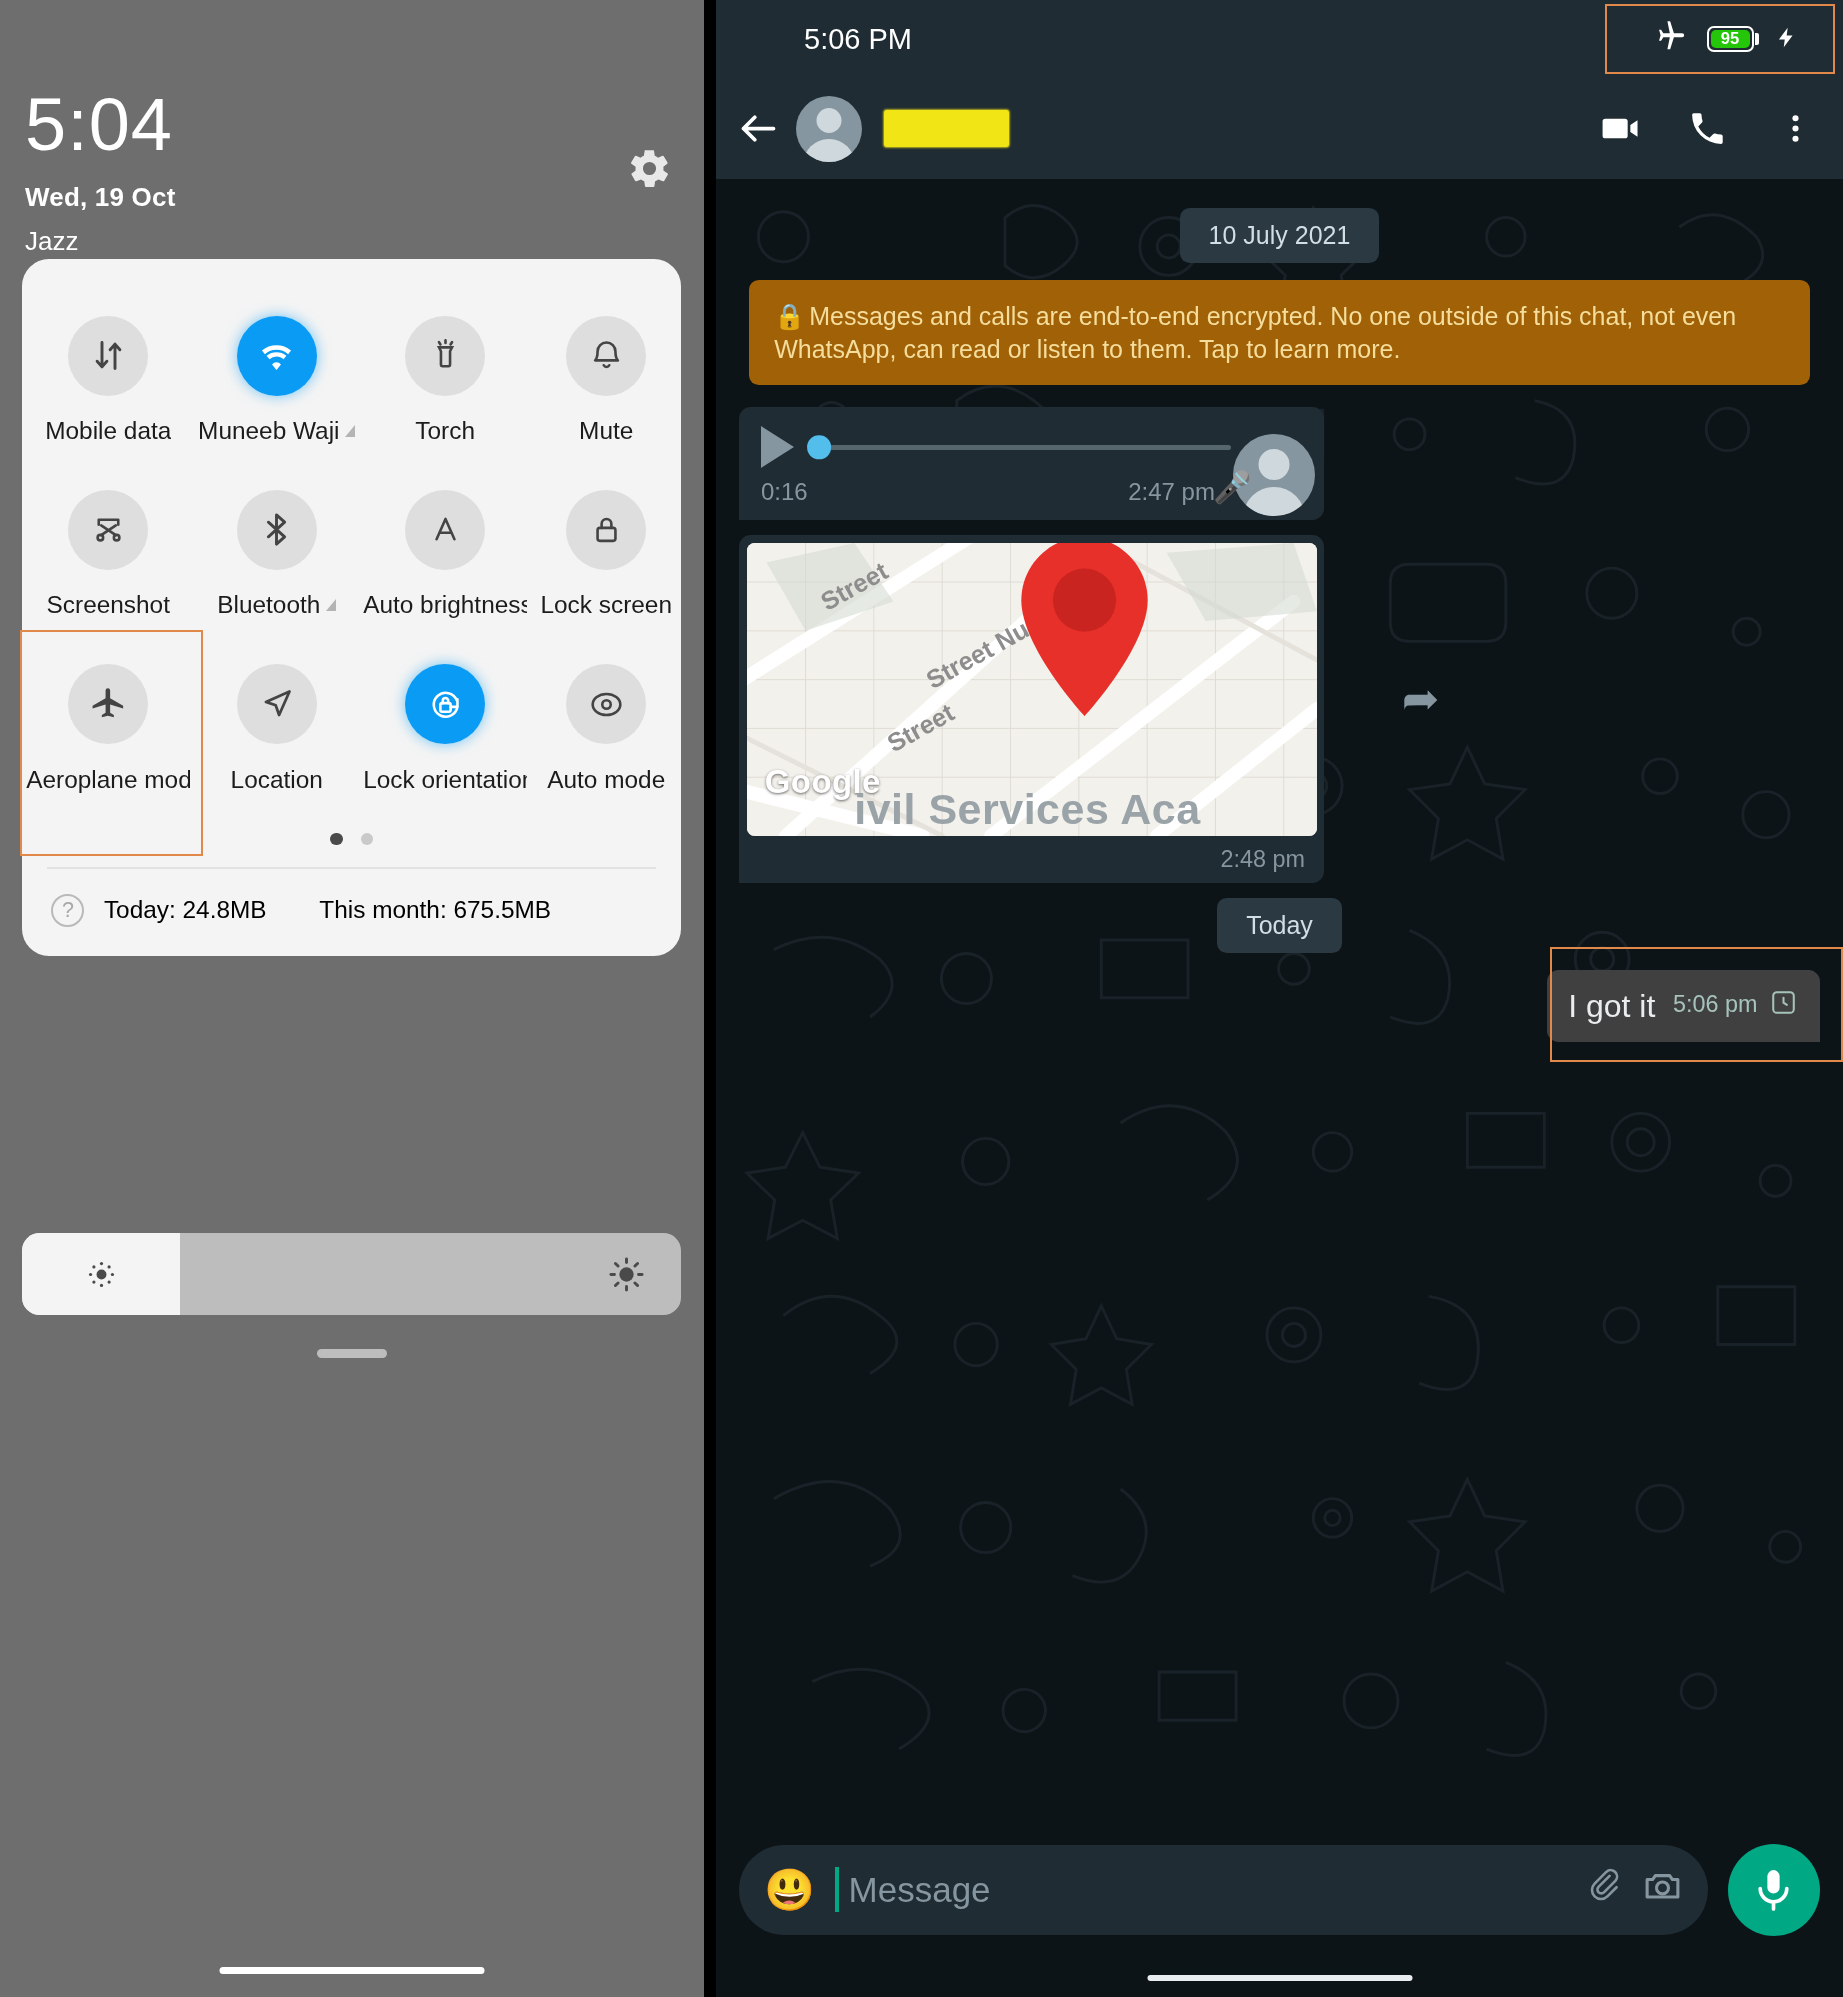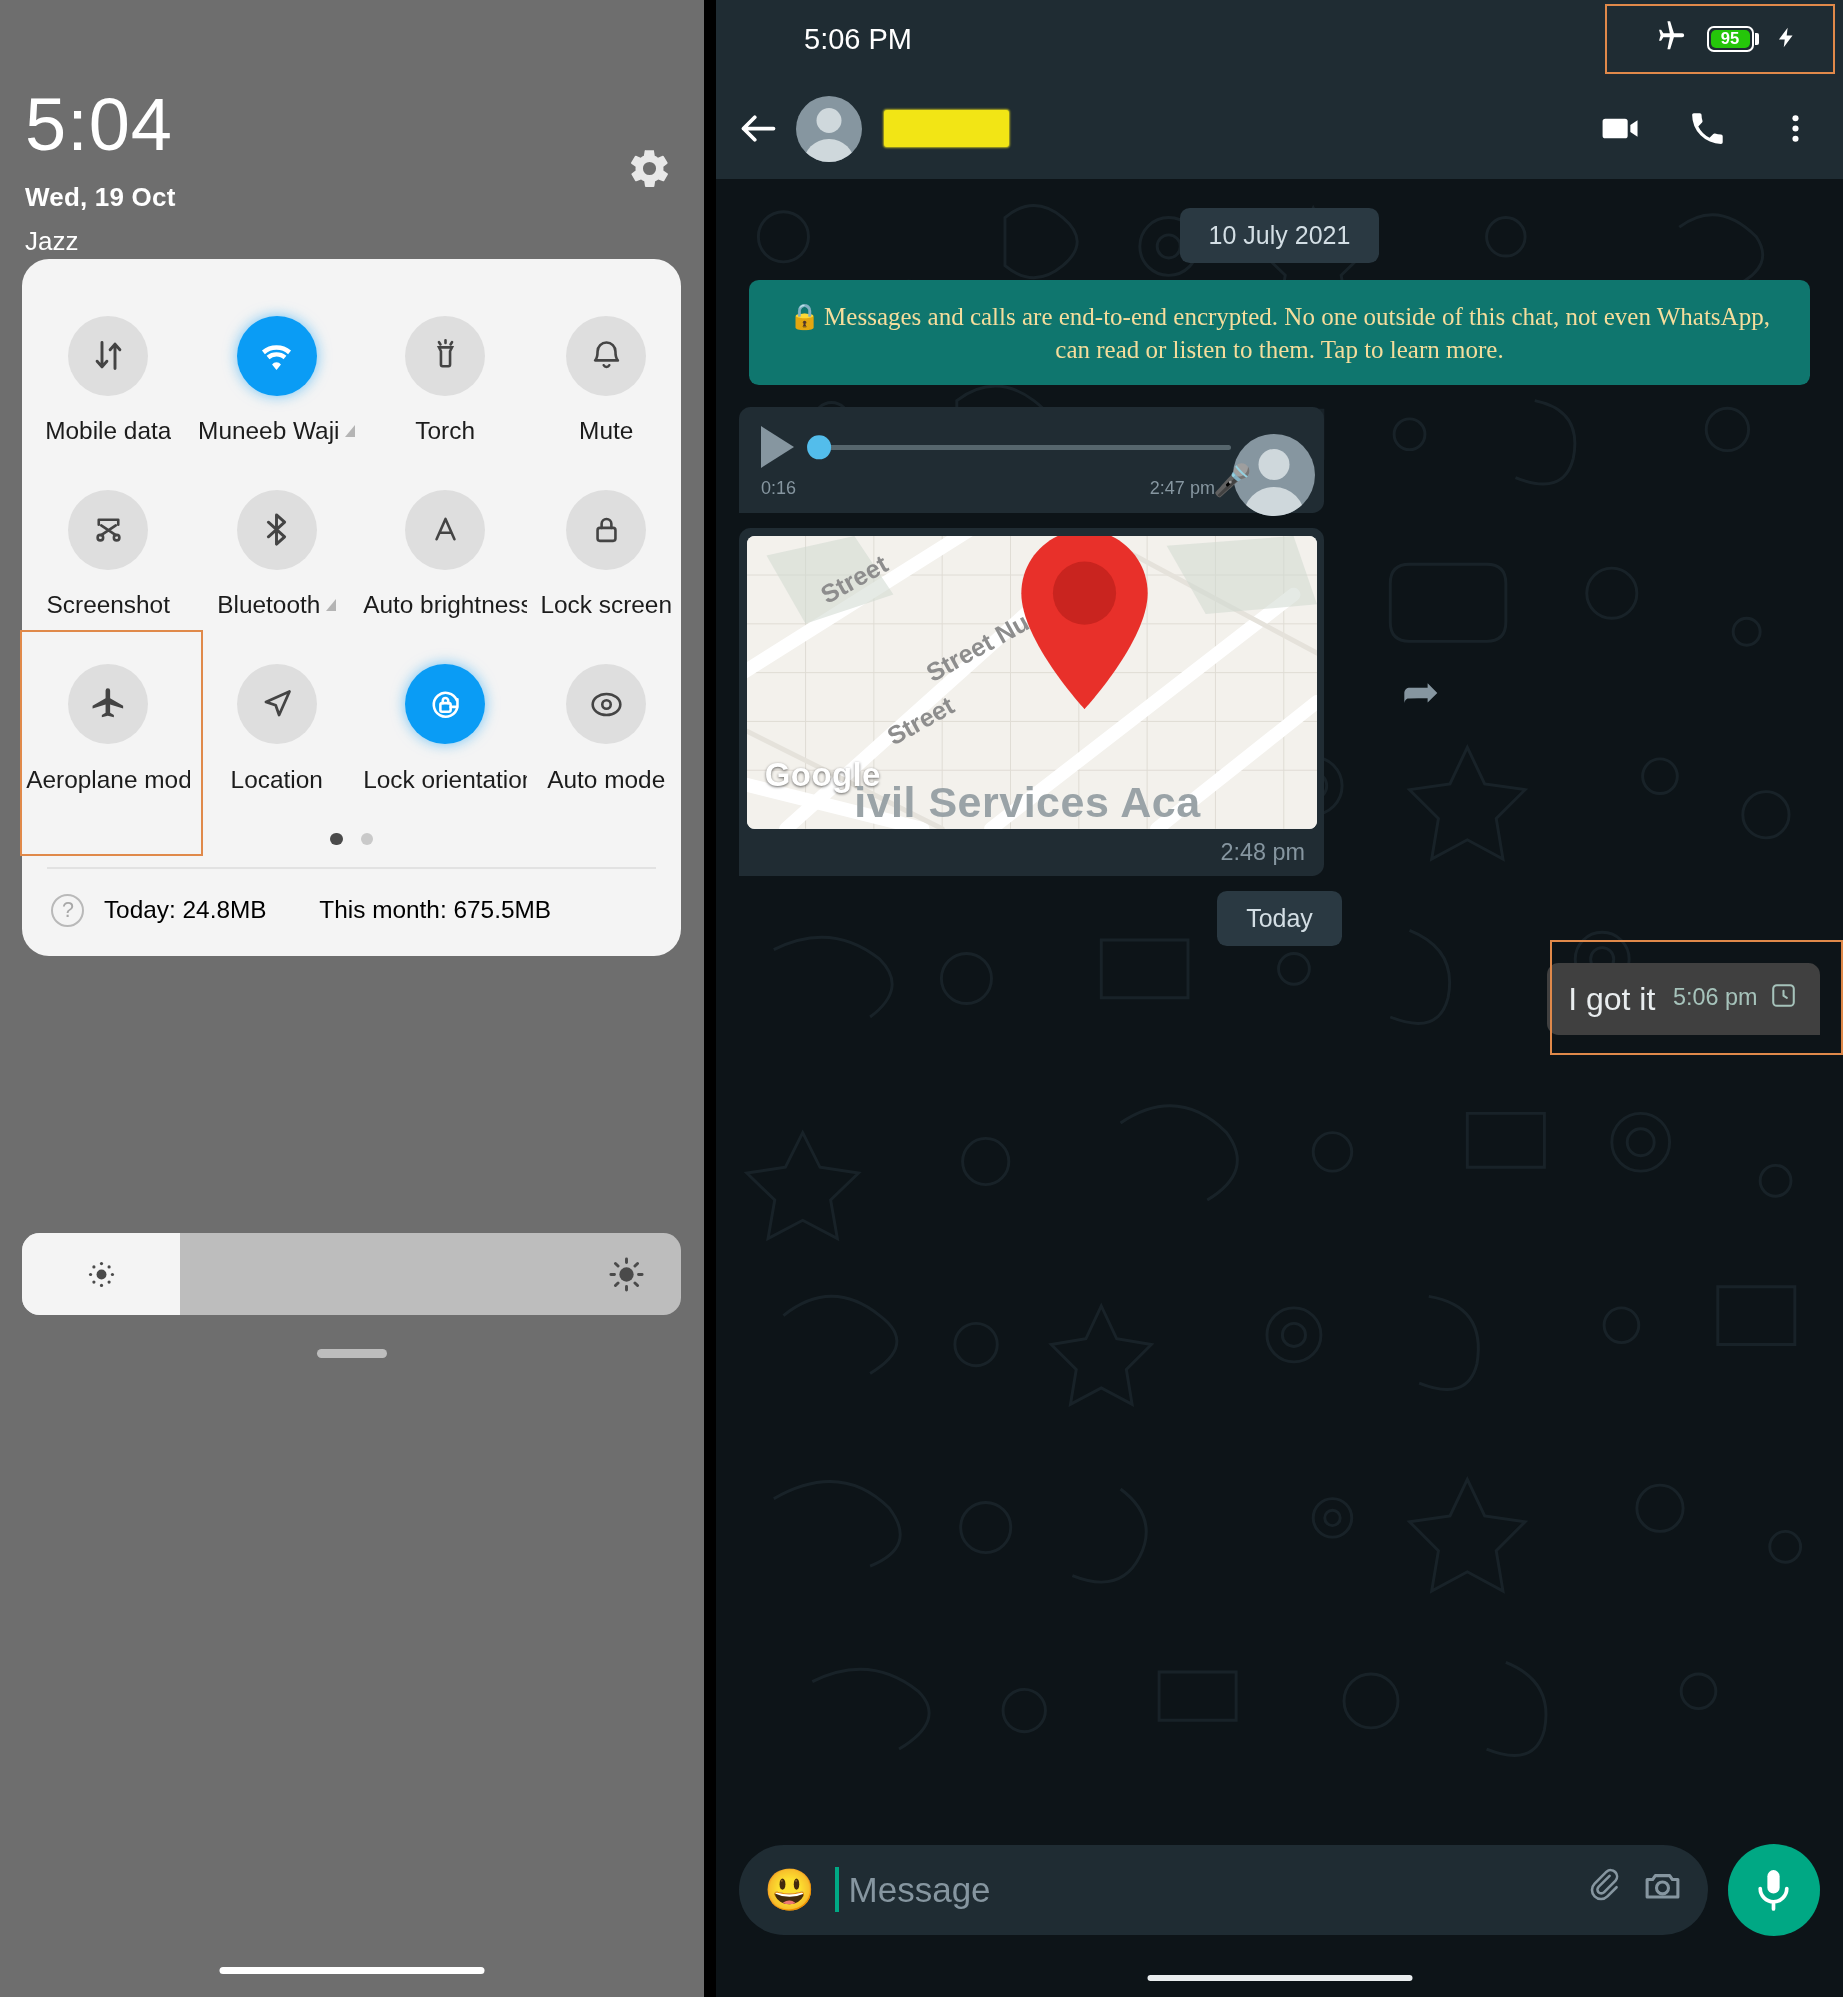--- a/index.html
+++ b/index.html
@@ -183,23 +183,23 @@
   }
   .doodles { position: absolute; inset: 0; opacity: .5; }
 
   .chip-row { display: flex; justify-content: center; margin: 13.7px 0 17.6px; position: relative; }
   .date-chip {
     background: #2a3942; color: #d3dee4; font-size: 25px;
     padding: 12.7px 29px; border-radius: 9.8px;
   }
   .enc-notice {
     position: relative;
-    background: #0f766e; color: #f5dd9c;
-    font-size: 25px; line-height: 1.32; text-align: center;
-    border-radius: 9.8px; padding: 19.5px 25px; margin: 0 9.8px 21.5px; font-family: Liberation Serif, serif;
+    background: #a16207; color: #f5dd9c;
+    font-size: 25px; line-height: 1.32; 
+    border-radius: 9.8px; padding: 19.5px 25px; margin: 0 9.8px 21.5px;
   }
   .lock-inline { margin-right: 3.9px; }
 
   .msg-row { display: flex; position: relative; margin-bottom: 15.6px; }
   .msg-row.in { justify-content: flex-start; }
   .msg-row.out { justify-content: flex-end; }
 
   .voice-bubble {
     background: #202c33; border-radius: 11.7px 11.7px 11.7px 0;
     padding: 19.5px 21.5px 13.7px; width: 585px; position: relative;
@@ -213,21 +213,21 @@
   }
   .seek { flex: 1; height: 4.9px; background: #56666d; border-radius: 2.9px; position: relative; margin-right: 72px; }
   .seek-dot {
     position: absolute; left: 0; top: 50%; transform: translate(-3.9px,-50%);
     width: 23.4px; height: 23.4px; border-radius: 50%; background: #53bdeb;
   }
   .voice-bottom {
     display: flex; justify-content: space-between; align-items: center;
     margin-top: 9.8px; padding-right: 88px;
   }
-  .voice-dur, .voice-time { font-size: 18px; color: #8696a0; }
+  .voice-dur, .voice-time { font-size: 24px; color: #8696a0; }
   .voice-avatar {
     position: absolute; right: 9.8px; top: 27px;
     width: 82px; height: 82px; border-radius: 50%;
     background: #8696a0; overflow: hidden;
   }
   .voice-avatar::before {
     content:''; position:absolute; left:50%; top:15.6px; transform:translateX(-50%);
     width:31px; height:31px; border-radius:50%; background:#cfd8dc;
   }
   .voice-avatar::after {

